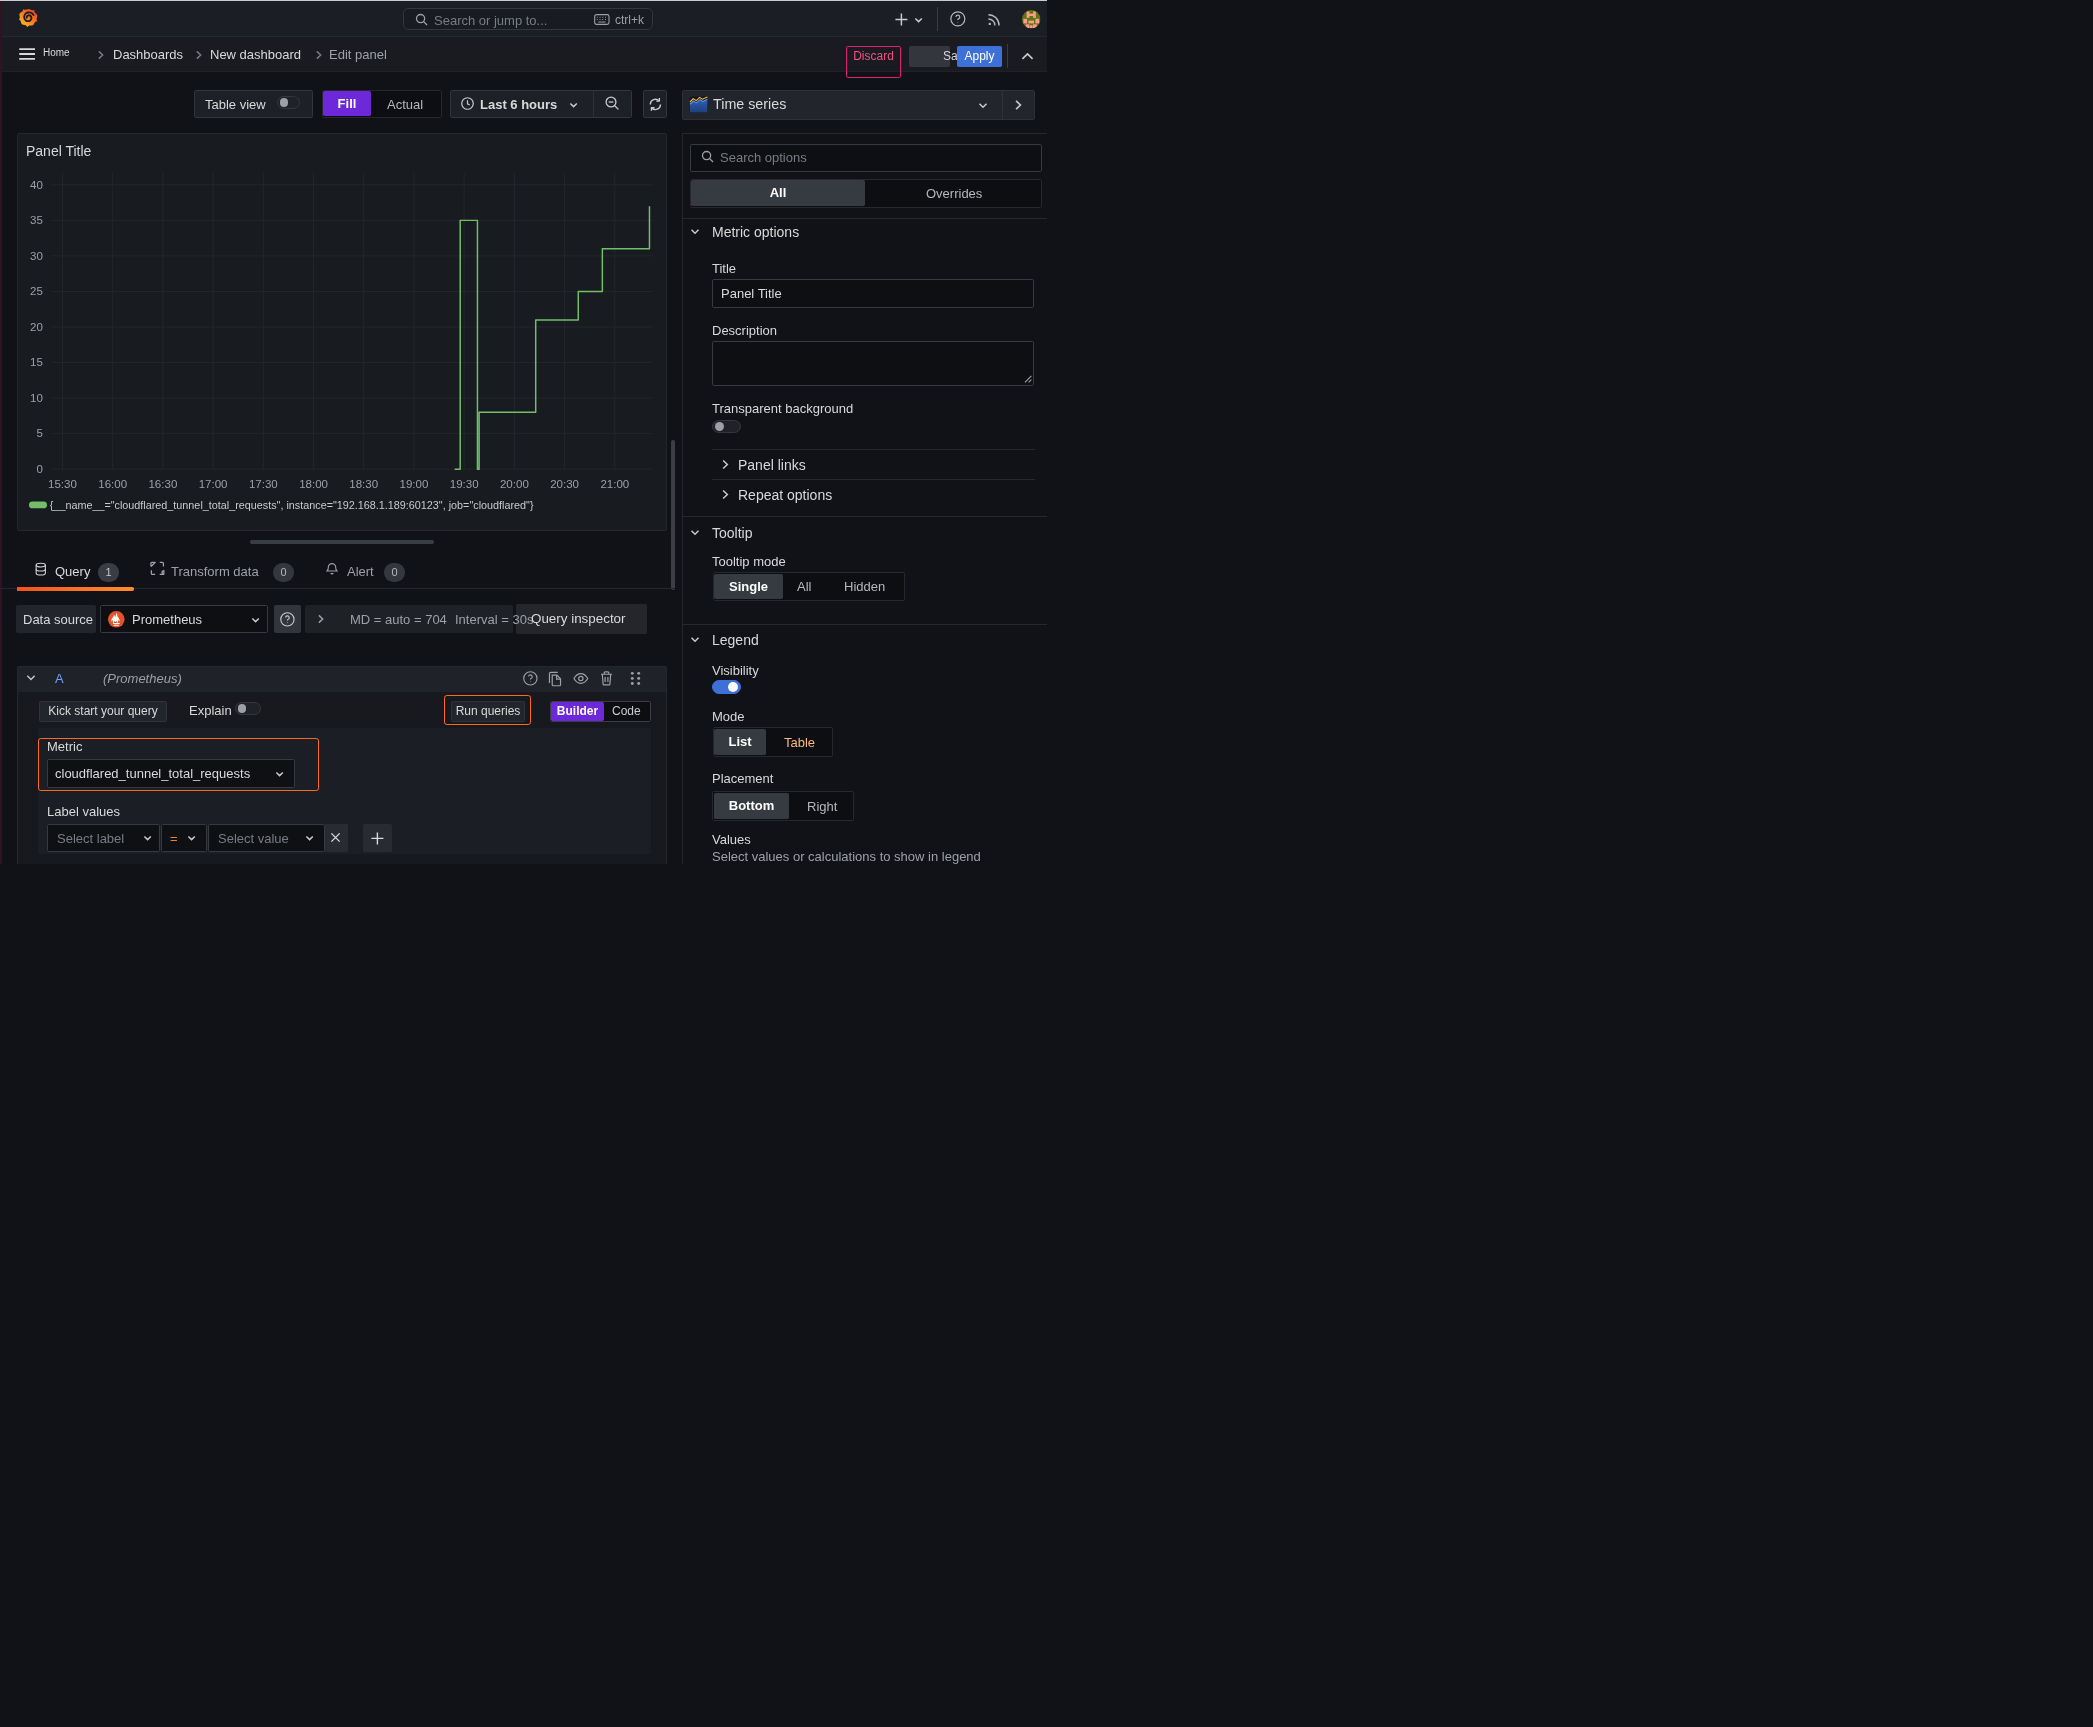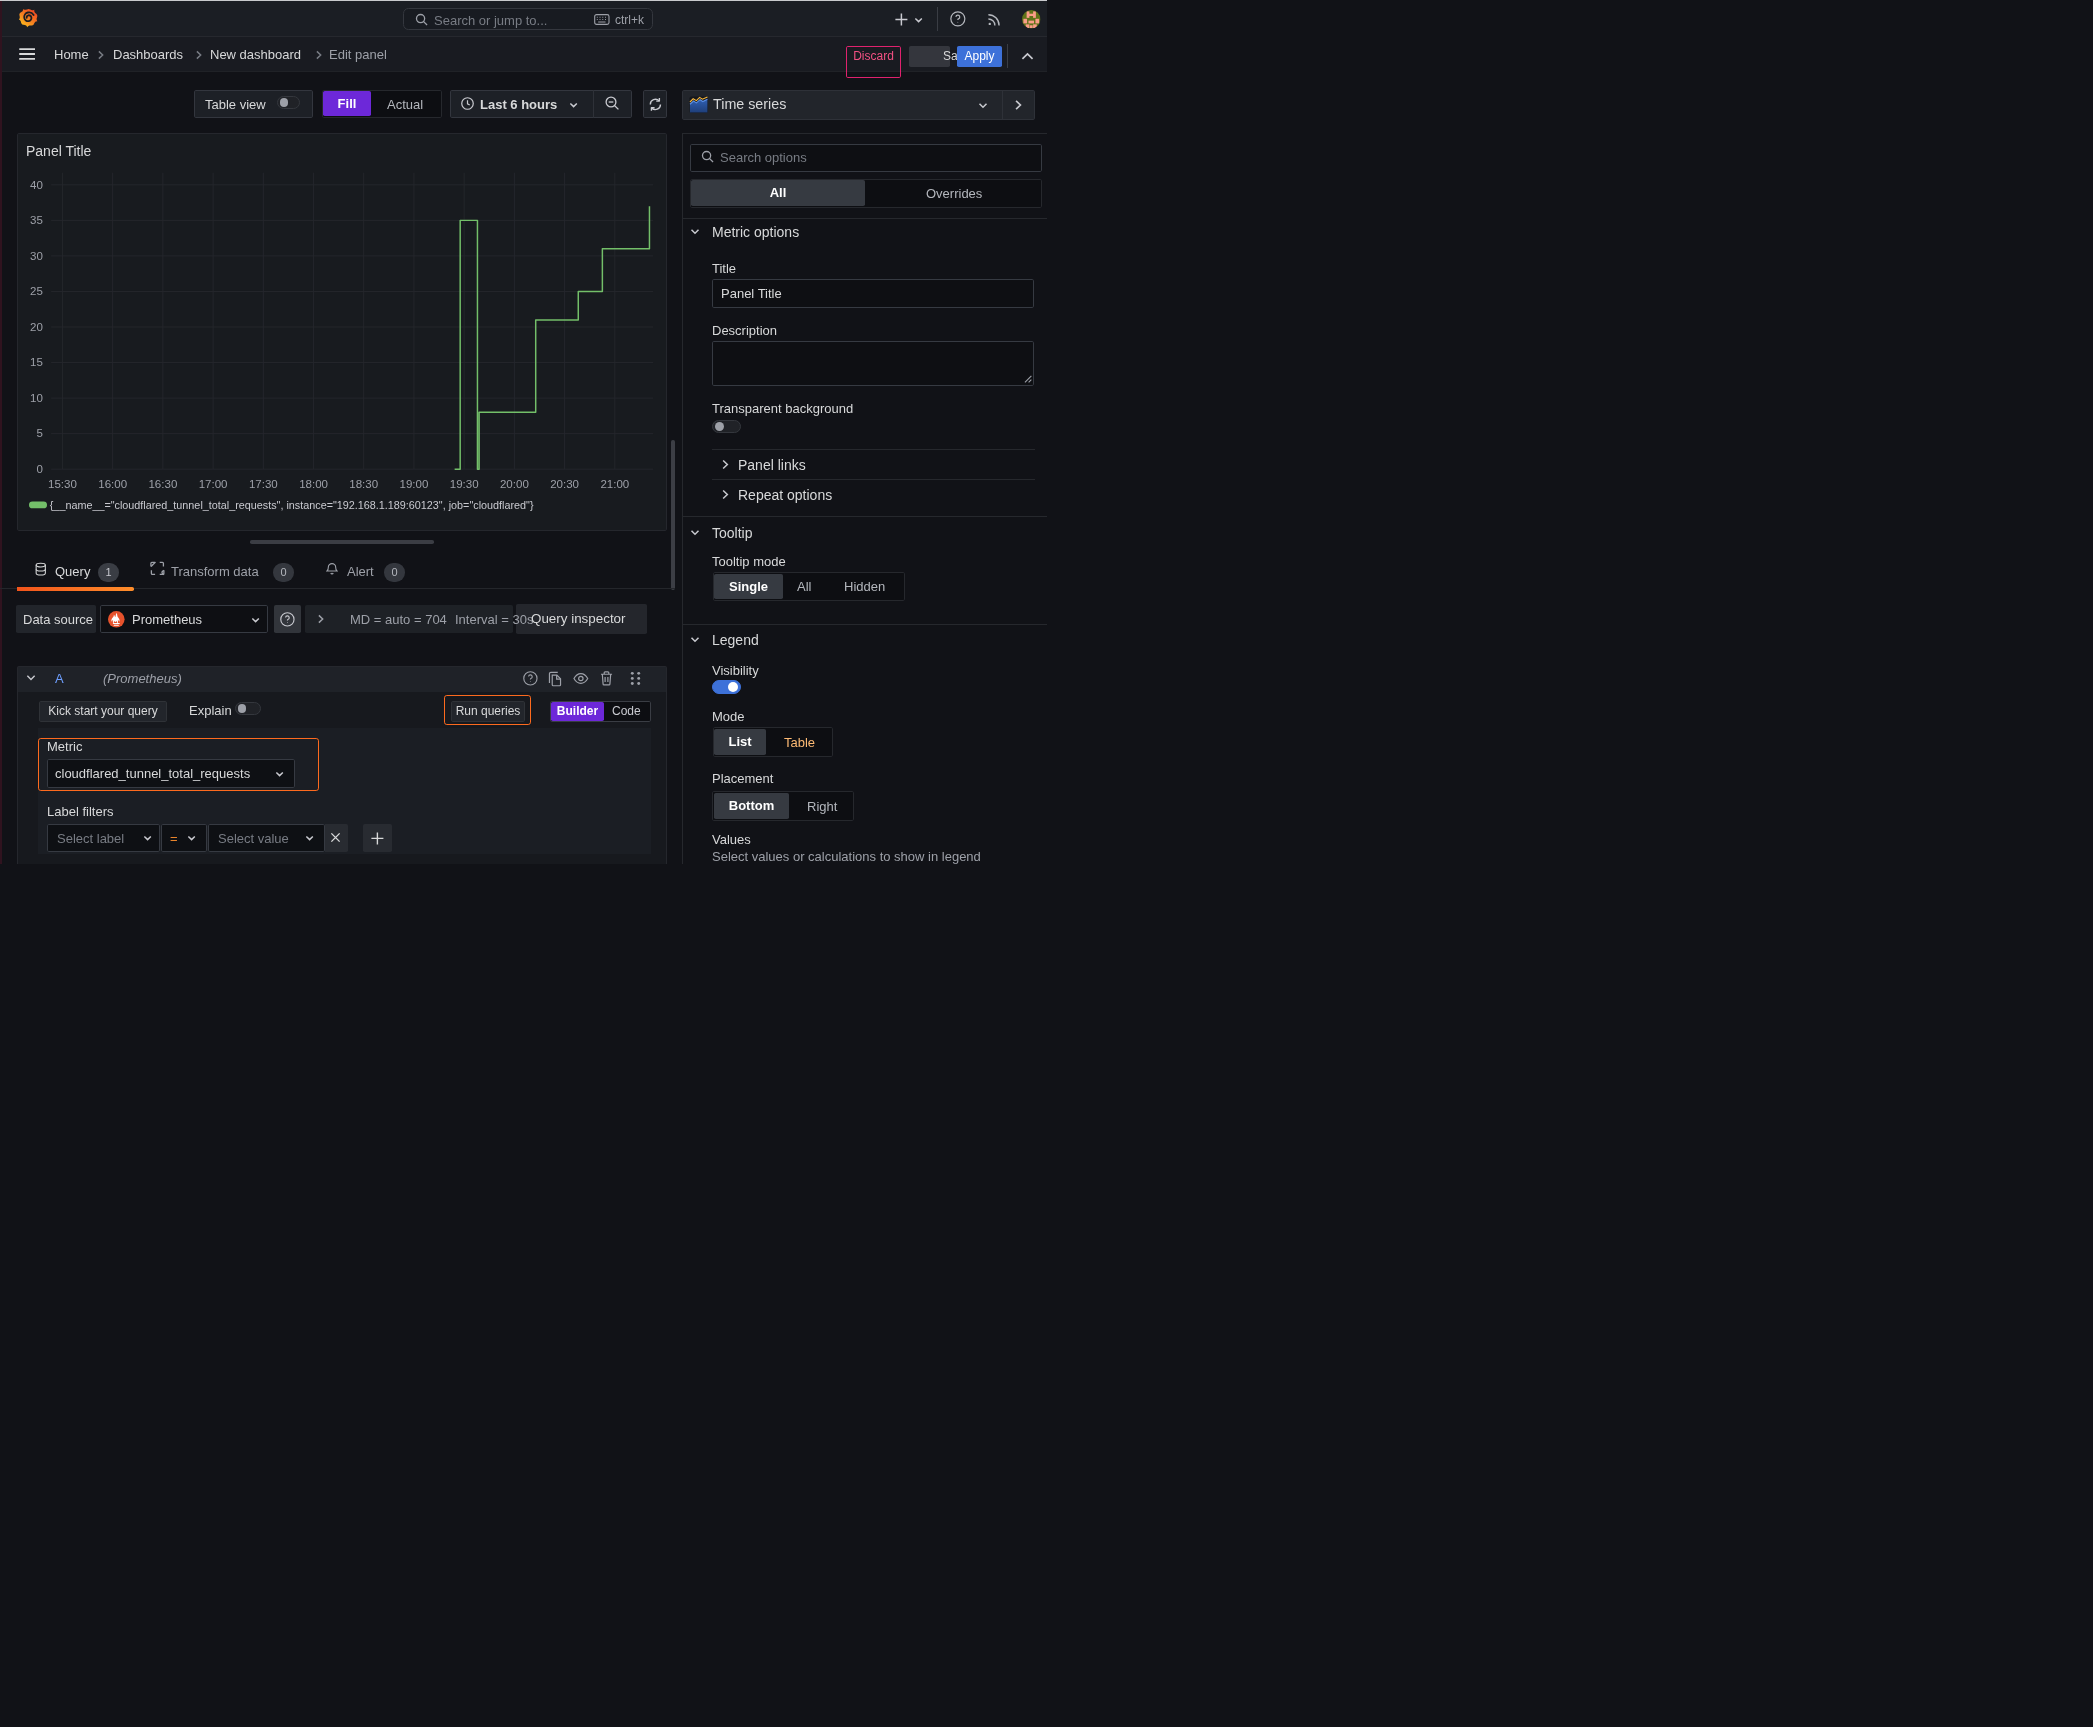--- a/index.html
+++ b/index.html
@@ -103,21 +103,21 @@
           <rect x="8.5" y="16.5" width="3" height="3"></rect>
         </g>
       </g>
     </svg>
   </div>
 
   <div id="navbar-content">
     <svg class="abs" style="left:18.5px;top:48px" width="16.6" height="12" viewBox="0 0 18 13" stroke="#d8d9da" stroke-width="1.9" stroke-linecap="round">
       <path d="M1 1.2 H17 M1 6.5 H17 M1 11.8 H17"></path>
     </svg>
-    <div class="txt c-pri" style="left:54px;top:47px;font-size:13px">Home</div>
+    <div class="txt c-pri" style="left:43px;top:47px;font-size:10px">Home</div>
     <svg class="abs" style="left:97px;top:50px" width="7.4" height="10" viewBox="0 0 8 11" fill="none" stroke="#787c84" stroke-width="1.6">
         <path d="M2 1.5 L6.2 5.5 L2 9.5"></path>
       </svg>
     <div class="txt c-pri" style="left:113px;top:47px;font-size:13px">Dashboards</div>
     <svg class="abs" style="left:195px;top:50px" width="7.4" height="10" viewBox="0 0 8 11" fill="none" stroke="#787c84" stroke-width="1.6">
         <path d="M2 1.5 L6.2 5.5 L2 9.5"></path>
       </svg>
     <div class="txt c-pri" style="left:210px;top:47px;font-size:13px">New dashboard</div>
     <svg class="abs" style="left:315px;top:50px" width="7.4" height="10" viewBox="0 0 8 11" fill="none" stroke="#787c84" stroke-width="1.6">
         <path d="M2 1.5 L6.2 5.5 L2 9.5"></path>
@@ -343,21 +343,21 @@
     <div class="txt" style="left:612px;top:704px;font-size:12px;color:#c9cad0">Code</div>
 
     <div class="abs" style="left:38px;top:728px;width:613px;height:126px;background:#1b1e24"></div>
     <div class="abs" style="left:38px;top:738px;width:281px;height:53px;border:1.8px solid #fd6a1e;border-radius:2.8px"></div>
     <div class="txt c-pri" style="left:47px;top:739px;font-size:13px">Metric</div>
     <div class="inp" style="left:47px;top:759px;width:248px;height:29px;background:#0e1014"></div>
     <div class="txt c-pri" style="left:55px;top:766px;font-size:13px">cloudflared_tunnel_total_requests</div>
     <svg class="abs" style="left:275px;top:771px" width="9.2" height="6.5" viewBox="0 0 10 7" fill="none" stroke="#c9cad0" stroke-width="1.6">
         <path d="M1.5 1.5 L5 5 L8.5 1.5"></path>
       </svg>
-    <div class="txt c-pri" style="left:47px;top:804px;font-size:13px">Label filters</div>
+    <div class="txt c-pri" style="left:47px;top:804px;font-size:13px">Label values</div>
     <div class="inp" style="left:47px;top:824px;width:113px;height:28px;background:#0e1014"></div>
     <div class="txt c-dim" style="left:57px;top:831px;font-size:13px">Select label</div>
     <svg class="abs" style="left:143px;top:835px" width="9.2" height="6.5" viewBox="0 0 10 7" fill="none" stroke="#c9cad0" stroke-width="1.6">
         <path d="M1.5 1.5 L5 5 L8.5 1.5"></path>
       </svg>
     <div class="inp" style="left:161px;top:824px;width:46px;height:28px;background:#0e1014"></div>
     <div class="txt" style="left:170px;top:831px;font-size:13px;color:#e8842c">=</div>
     <svg class="abs" style="left:187px;top:835px" width="9.2" height="6.5" viewBox="0 0 10 7" fill="none" stroke="#c9cad0" stroke-width="1.6">
         <path d="M1.5 1.5 L5 5 L8.5 1.5"></path>
       </svg>

